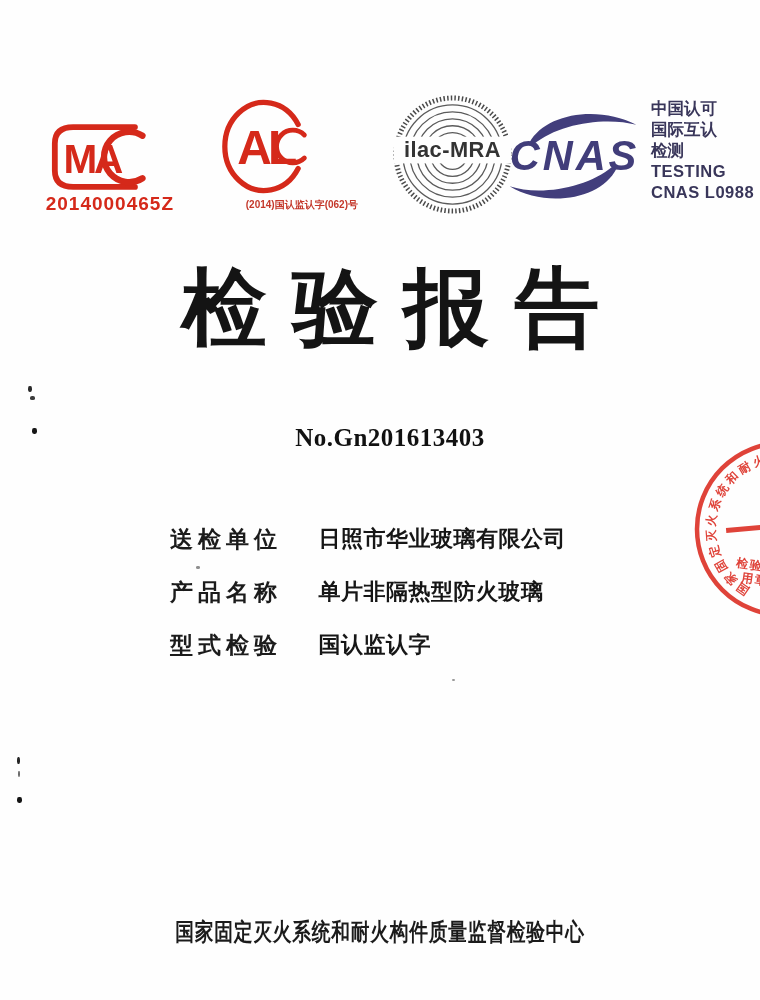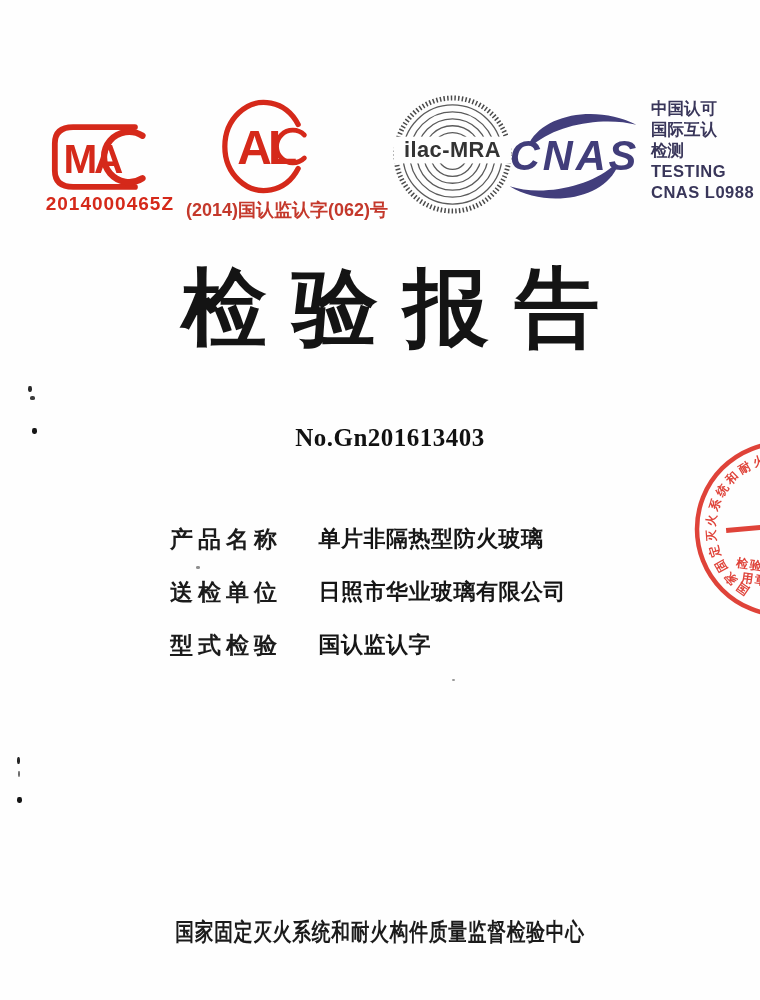--- a/index.html
+++ b/index.html
@@ -10,22 +10,22 @@
     color:#1a1a1a;
   }
   
   .cma-svg{position:absolute;left:50px;top:122px;}
   .cma-num{
     position:absolute;left:44px;top:193px;width:130px;text-align:right;
     font-size:19px;font-weight:bold;color:#d5291a;letter-spacing:1px;
   }
   .cal-svg{position:absolute;left:221px;top:96px;}
   .cal-caption{
-    position:absolute;left:186px;top:198px;width:172px;text-align:center;
-    font-size:18px;font-weight:bold;color:#c4382b;white-space:nowrap;
+    position:absolute;left:186px;top:198px;width:172px;text-align:right;
+    font-size:10px;font-weight:bold;color:#c4382b;white-space:nowrap;
   }
   .ilac-svg{position:absolute;left:392px;top:93px;}
   .cnas-svg{position:absolute;left:507px;top:107px;}
   .cnas-block{
     position:absolute;left:640px;top:98px;line-height:21px;
     font-size:16.5px;font-weight:bold;color:#39365a;white-space:nowrap;margin-left:11px;
   }
   .cnas-block .en{letter-spacing:0.5px;}
   
   .title{
@@ -119,26 +119,26 @@
     <div class="en">TESTING</div>
     <div class="en">CNAS L0988</div>
   </div>
 
   <h1 class="title">检验报告</h1>
 
   <div class="report-no">No.Gn201613403</div>
 
   <div class="fields">
     <div class="frow">
+      <span class="flabel">送检单位</span>
+      <span class="fvalue">日照市华业玻璃有限公司</span>
+    </div>
+    <div class="frow">
       <span class="flabel">产品名称</span>
       <span class="fvalue">单片非隔热型防火玻璃</span>
-    </div>
-    <div class="frow">
-      <span class="flabel">送检单位</span>
-      <span class="fvalue">日照市华业玻璃有限公司</span>
     </div>
     <div class="frow">
       <span class="flabel">型式检验</span>
       <span class="fvalue">国认监认字</span>
     </div>
   </div>
 
   <div class="footer">国家固定灭火系统和耐火构件质量监督检验中心</div>
 
   <svg class="stamp-svg" width="220" height="220" viewBox="0 0 220 220">

